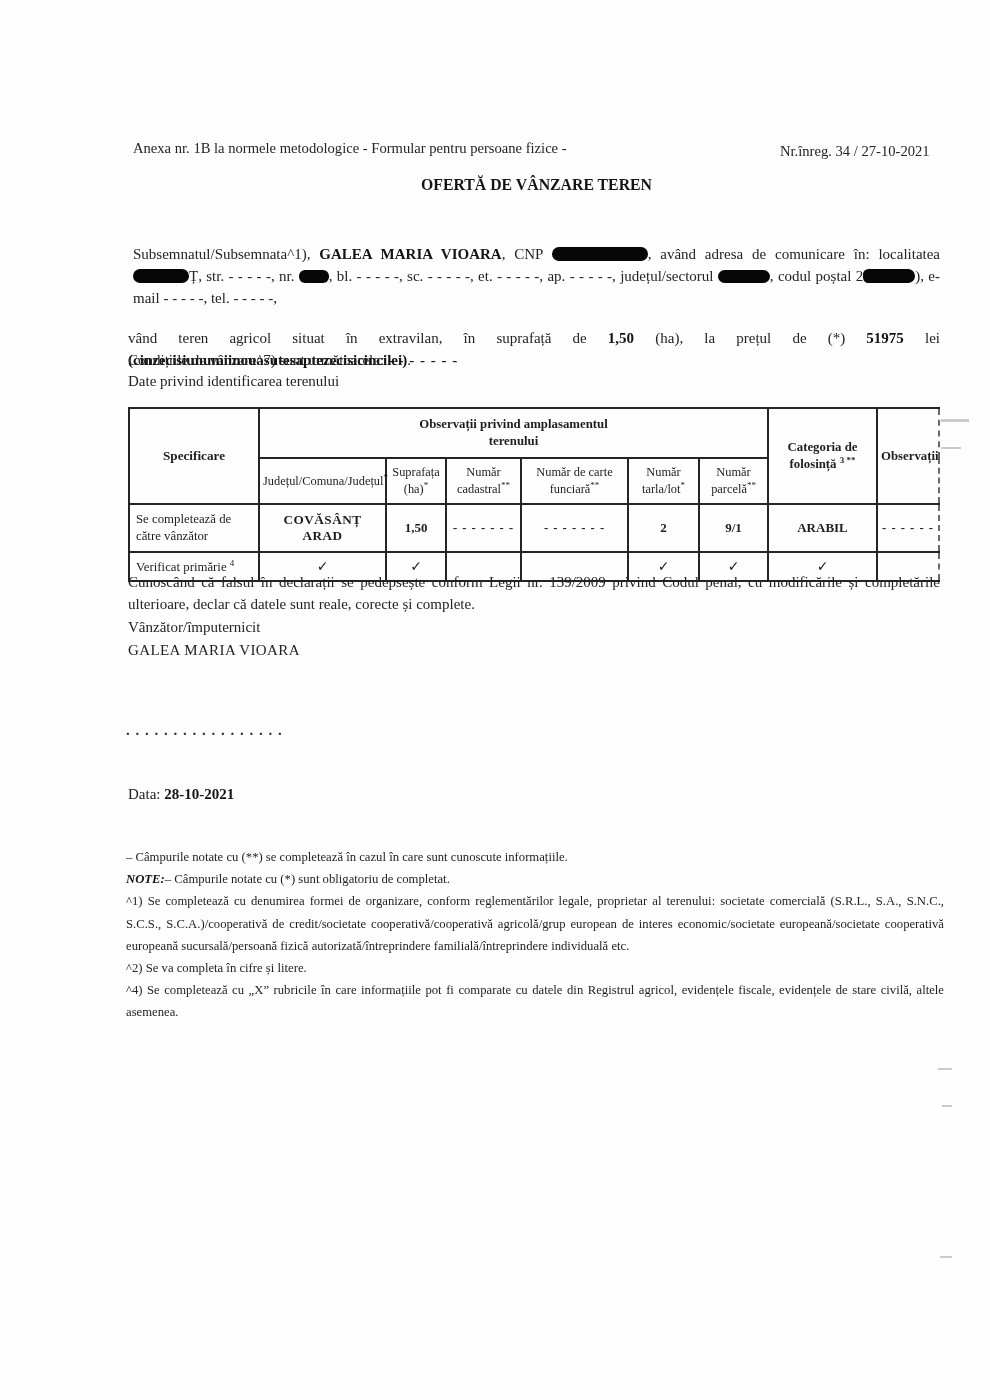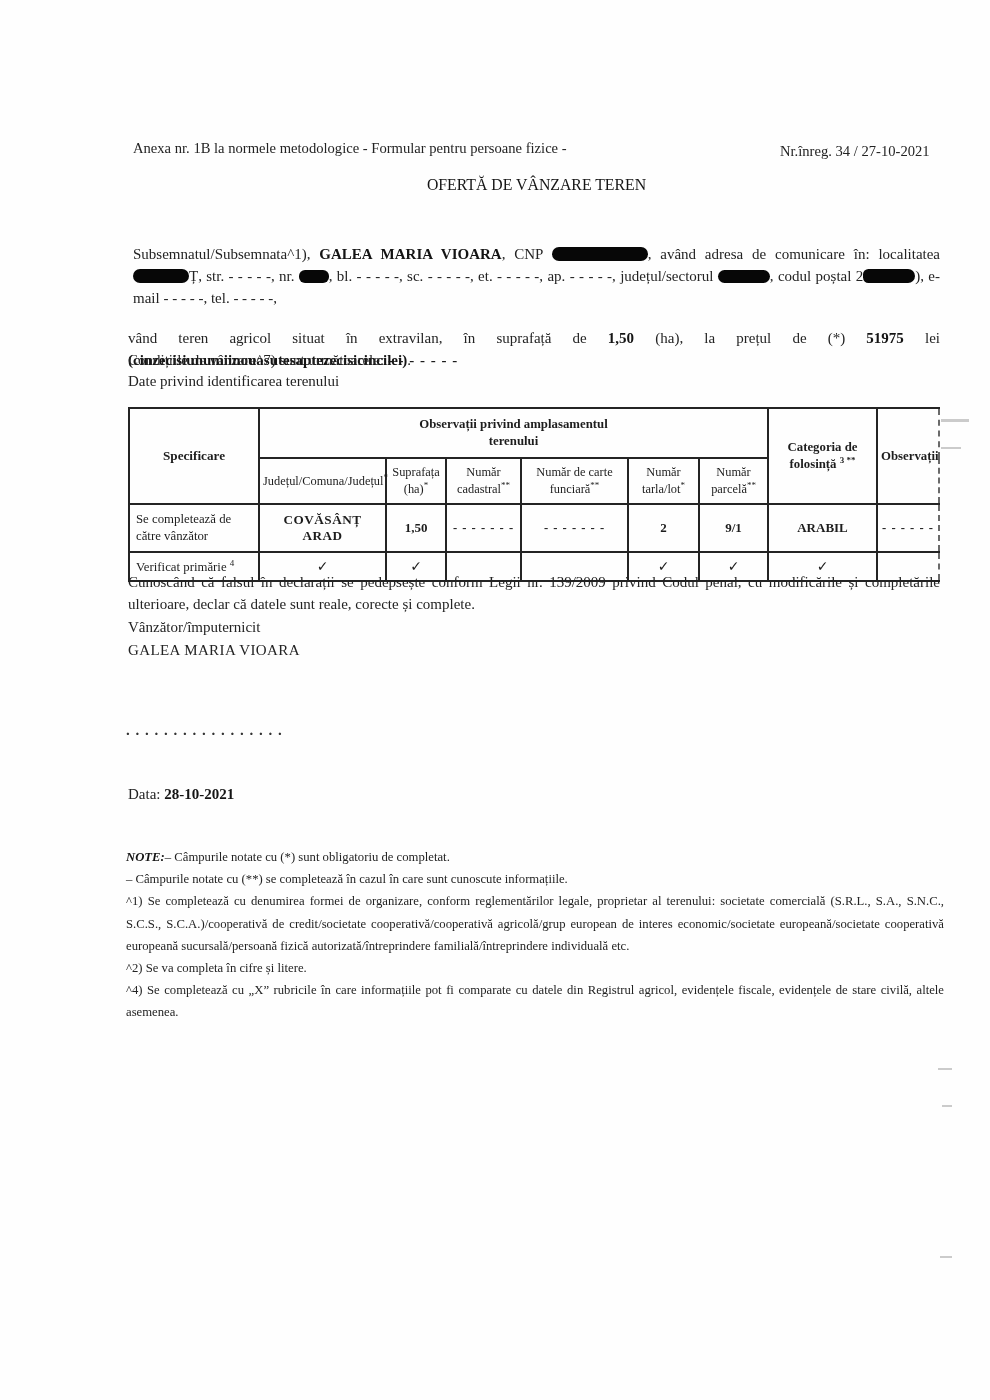--- a/index.html
+++ b/index.html
@@ -5,21 +5,21 @@
   html,body{margin:0;padding:0;}
   body{
     width:990px;height:1400px;position:relative;overflow:hidden;
     background:#fefefe;color:#232323;
     font-family:"Liberation Serif","DejaVu Serif",serif;
     font-size:15px;
   }
   .abs{position:absolute;}
   .annex{left:133px;top:96px;font-size:14.6px;margin-top:44px;}
   .reg{left:780px;top:143px;font-size:14.6px;white-space:nowrap;}
-  .title{left:133px;top:176px;width:807px;text-align:center;font-weight:normal;font-size:15.8px;color:#151515;}
+  .title{left:133px;top:176px;width:807px;text-align:center;font-weight:bold;font-size:15.8px;color:#151515;}
   .para{line-height:22px;text-align:justify;}
   .para1{left:133px;top:228px;width:807px;}
   .para2{left:128px;top:312px;width:812px;word-spacing:2px;}
   .cond{left:128px;top:352px;width:820px;white-space:nowrap;}
   .seclabel{left:128px;top:373px;}
   .decl{left:128px;top:556px;width:812px;}
   .role{left:128px;top:619px;}
   .sellername{left:128px;top:642px;letter-spacing:.4px;}
   .dots{left:126px;top:722px;font-weight:bold;letter-spacing:1px;color:#333;}
   .dateline{left:128px;top:786px;}
@@ -120,22 +120,22 @@
   </table>
 
 <p class="abs para decl">Cunoscând că falsul în declarații se pedepsește conform Legii nr. 139/2009 privind Codul penal, cu modificările și completările ulterioare, declar că datele sunt reale, corecte și complete.</p>
 
 <div class="abs role">Vânzător/împuternicit</div>
 <div class="abs sellername">GALEA MARIA VIOARA</div>
 <div class="abs dots">. . . . . . . . . . . . . . . . .</div>
 <div class="abs dateline"><span>Data: </span><b>28-10-2021</b></div>
 
 <div class="abs notes">
+  <p>– Câmpurile notate cu (**) se completează în cazul în care sunt cunoscute informațiile.</p>
   <p><b><i>NOTE:</i></b><span>– Câmpurile notate cu (*) sunt obligatoriu de completat.</span></p>
-  <p>– Câmpurile notate cu (**) se completează în cazul în care sunt cunoscute informațiile.</p>
   <p class="just">^1) Se completează cu denumirea formei de organizare, conform reglementărilor legale, proprietar al terenului: societate comercială (S.R.L., S.A., S.N.C., S.C.S., S.C.A.)/cooperativă de credit/societate cooperativă/cooperativă agricolă/grup european de interes economic/societate europeană/societate cooperativă europeană sucursală/persoană fizică autorizată/întreprindere familială/întreprindere individuală etc.</p>
   <p>^2) Se va completa în cifre și litere.</p>
   <p class="just">^4) Se completează cu „X” rubricile în care informațiile pot fi comparate cu datele din Registrul agricol, evidențele fiscale, evidențele de stare civilă, altele asemenea.</p>
 </div>
 
 <div class="artifact" style="left:941px;top:419px;width:28px;height:3px;"></div>
 <div class="artifact" style="left:941px;top:447px;width:20px;height:2px;"></div>
 <div class="artifact" style="left:938px;top:1068px;width:14px;height:2px;"></div>
 <div class="artifact" style="left:942px;top:1105px;width:10px;height:2px;"></div>
 <div class="artifact" style="left:940px;top:1256px;width:12px;height:2px;"></div>

